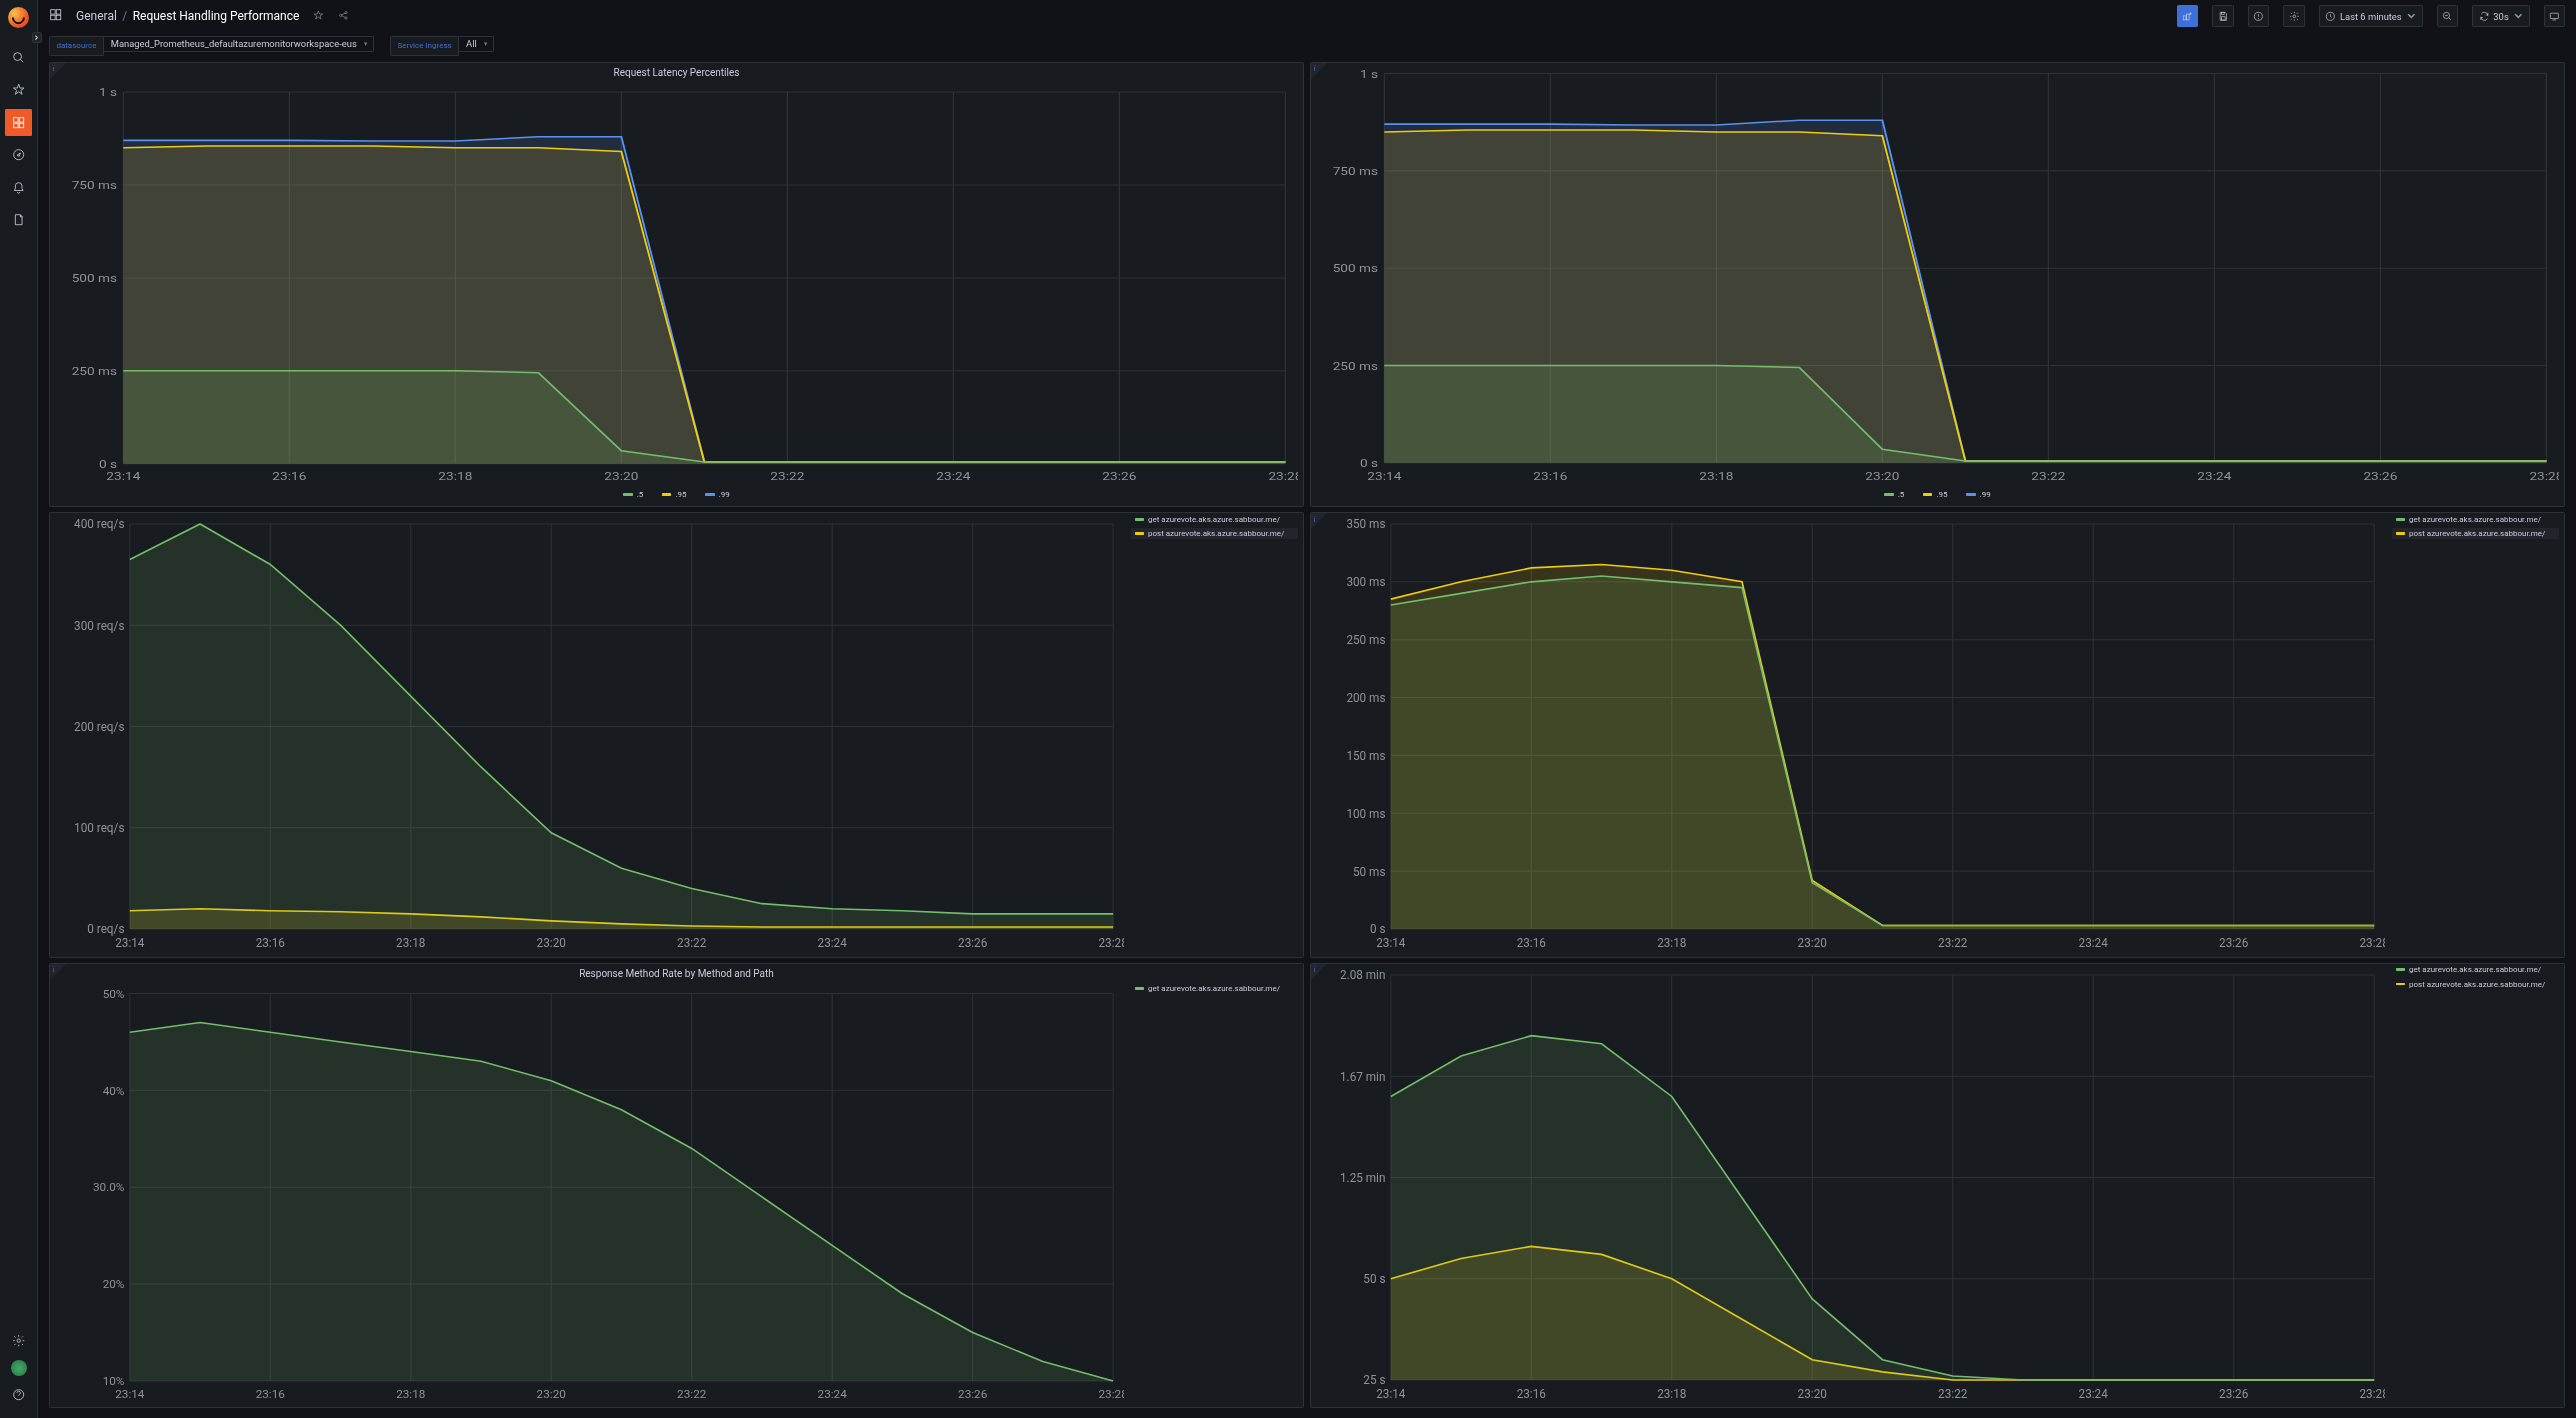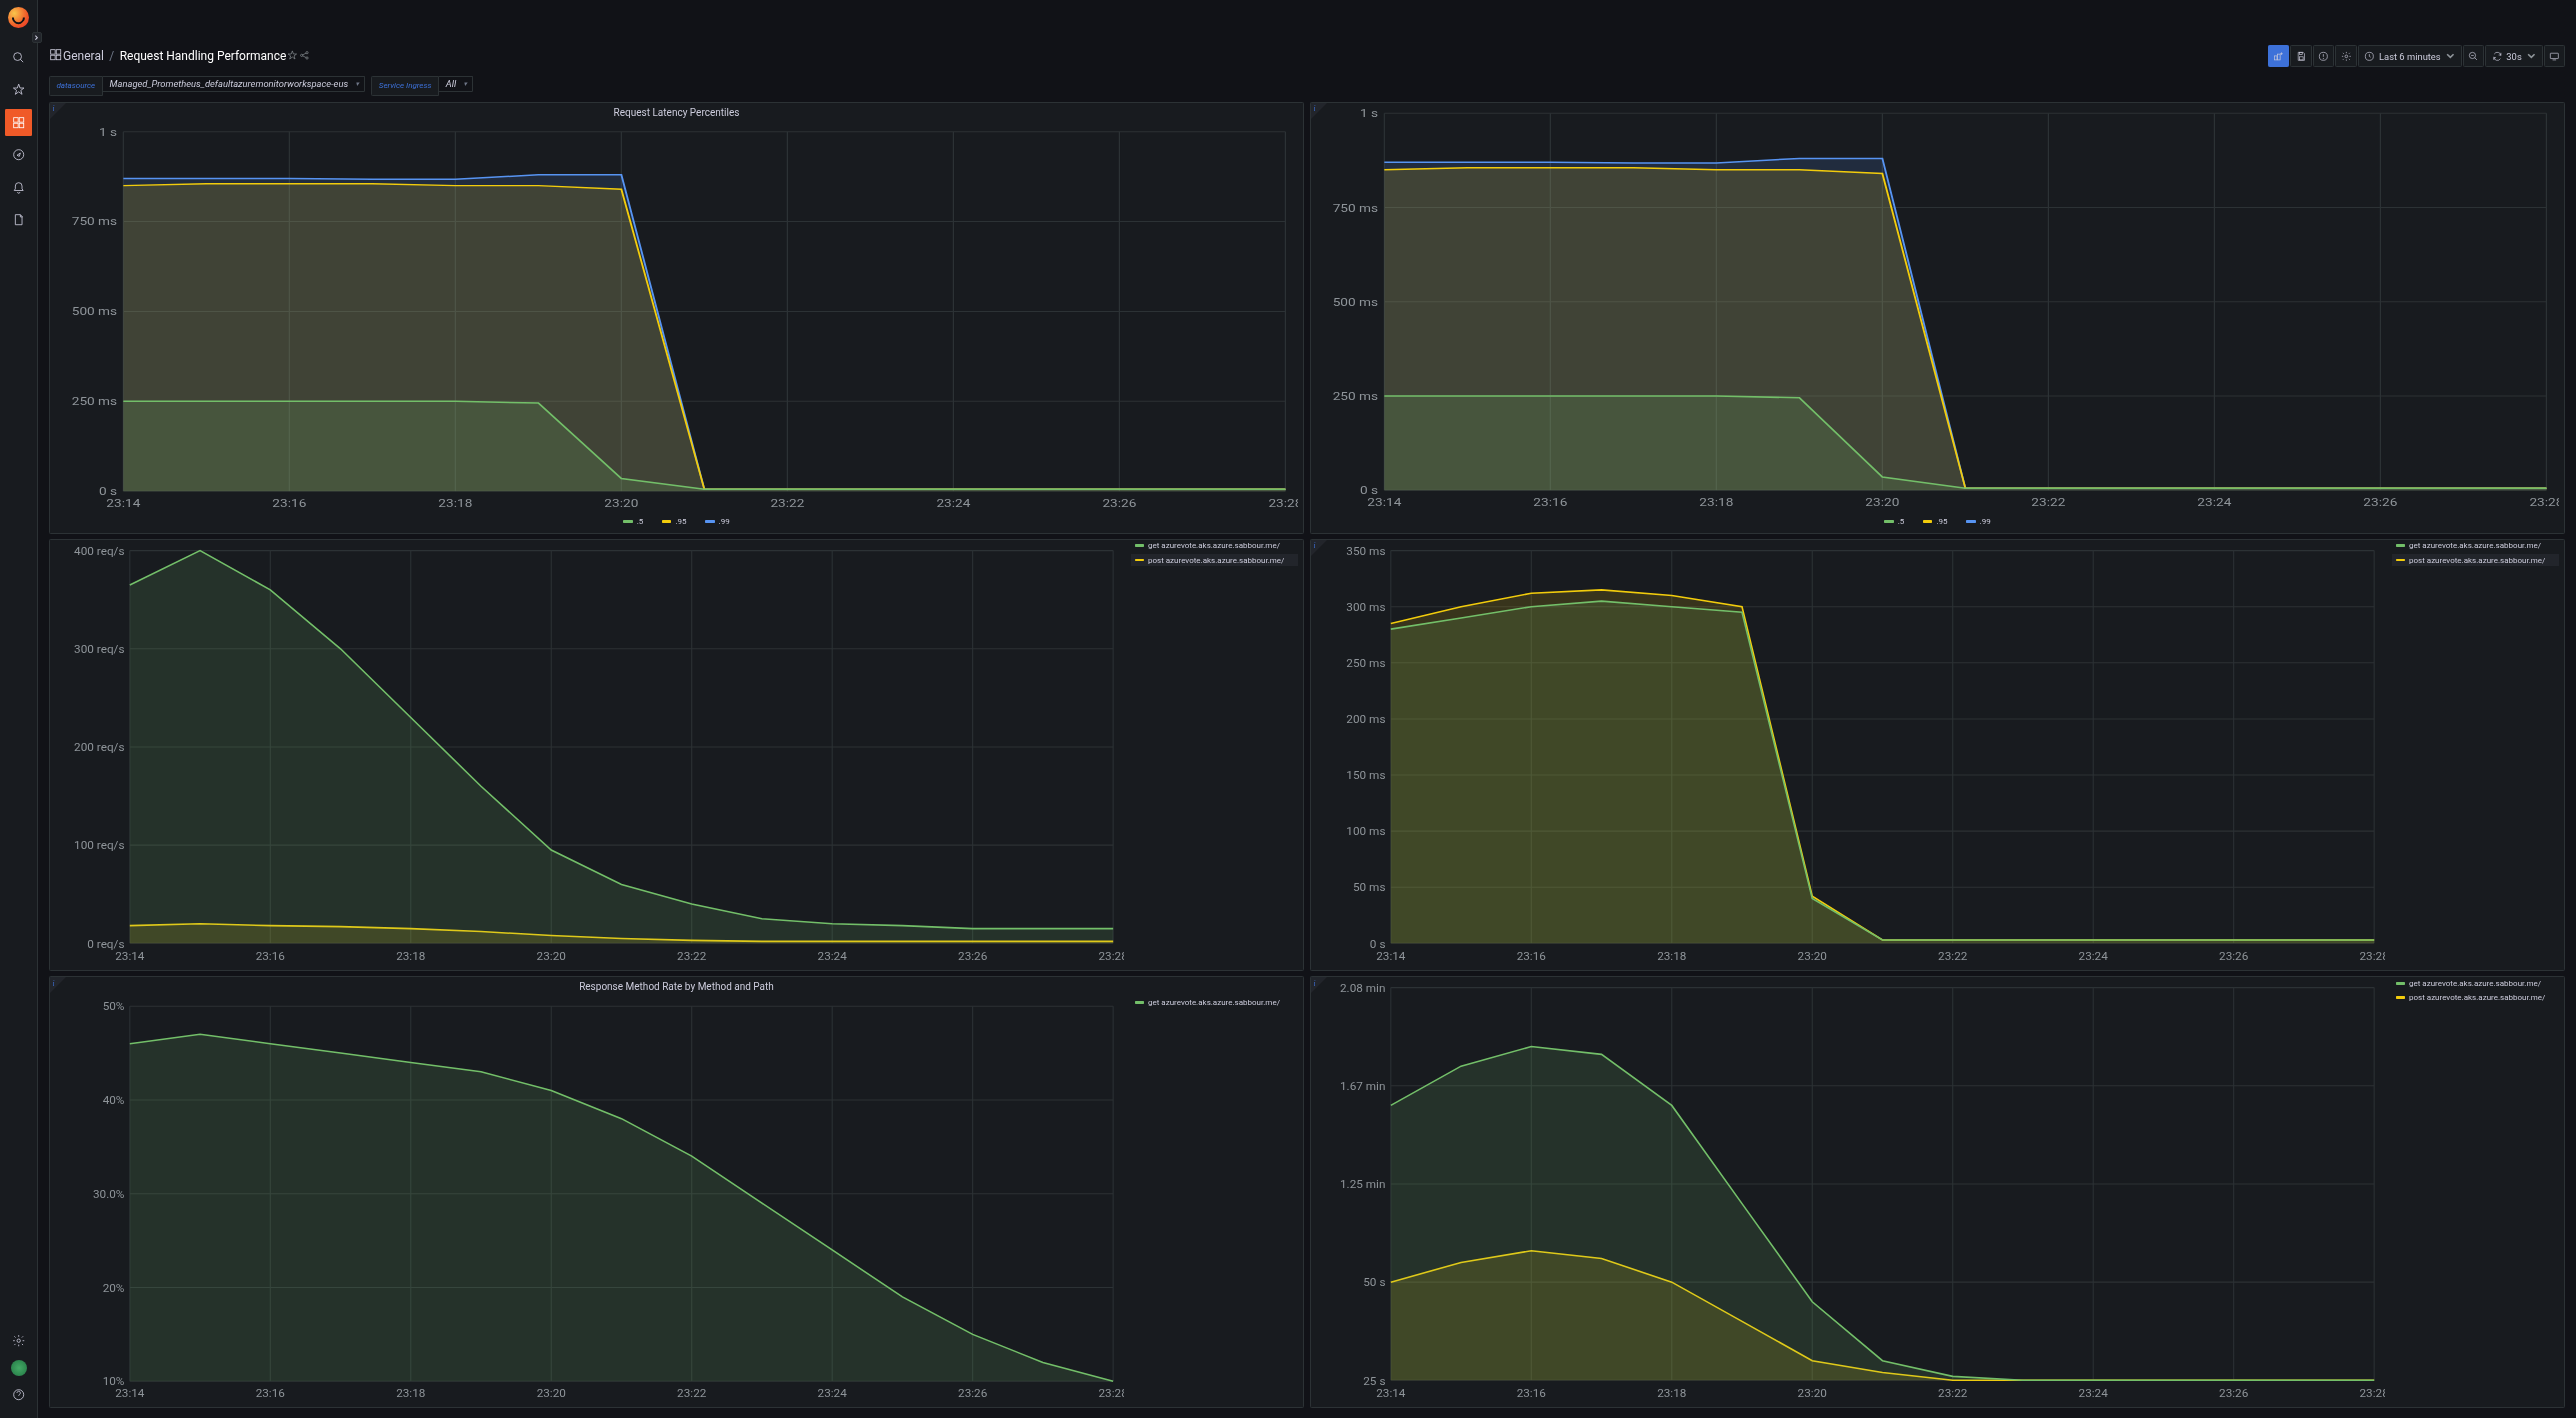--- a/index.html
+++ b/index.html
@@ -71,22 +71,21 @@
   width: 16px; height: 16px;
   background: radial-gradient(circle, #4a6 0%, #274 100%);
   border-radius: 50%;
 }
 .main { flex: 1; display: flex; flex-direction: column; overflow: hidden; }
 .topbar {
   height: 32px;
   display: flex;
   align-items: center;
   padding: 0 10.7px;
-  gap: 1px;
-  margin-top: 40px;
+  gap: 14px;
 }
 .breadcrumb { display: flex; align-items: center; gap: 5.4px; font-size: 12px; }
 .breadcrumb .folder { color: #ccccdc; }
 .breadcrumb .sep { color: #6e7687; }
 .breadcrumb .title { color: #fff; }
 .dashboard-icon svg { width: 13.4px; height: 13.4px; stroke: #ccccdc; fill: none; stroke-width: 1.5; }
 .topbar-spacer { flex: 1; }
 .topbar-btn {
   height: 21.5px;
   background: #181b1f;
@@ -100,22 +99,21 @@
   color: #ccccdc;
 }
 .topbar-btn.accent { background: #3d71d9; border-color: #3d71d9; }
 .topbar-btn svg { width: 10.7px; height: 10.7px; stroke: #ccccdc; fill: none; stroke-width: 1.5; }
 .icon-only { width: 21.5px; justify-content: center; padding: 0; }
 .varbar {
   height: 27px;
   display: flex;
   align-items: center;
   padding: 0 10.7px;
-  gap: 6px;
-  font-style: italic;
+  gap: 16px;
 }
 .var-label {
   height: 20px;
   background: #181b1f;
   border: 0.7px solid #2c3235;
   border-radius: 1.3px 0 0 1.3px;
   padding: 0 6.7px;
   display: flex;
   align-items: center;
   color: #3d71d9;

